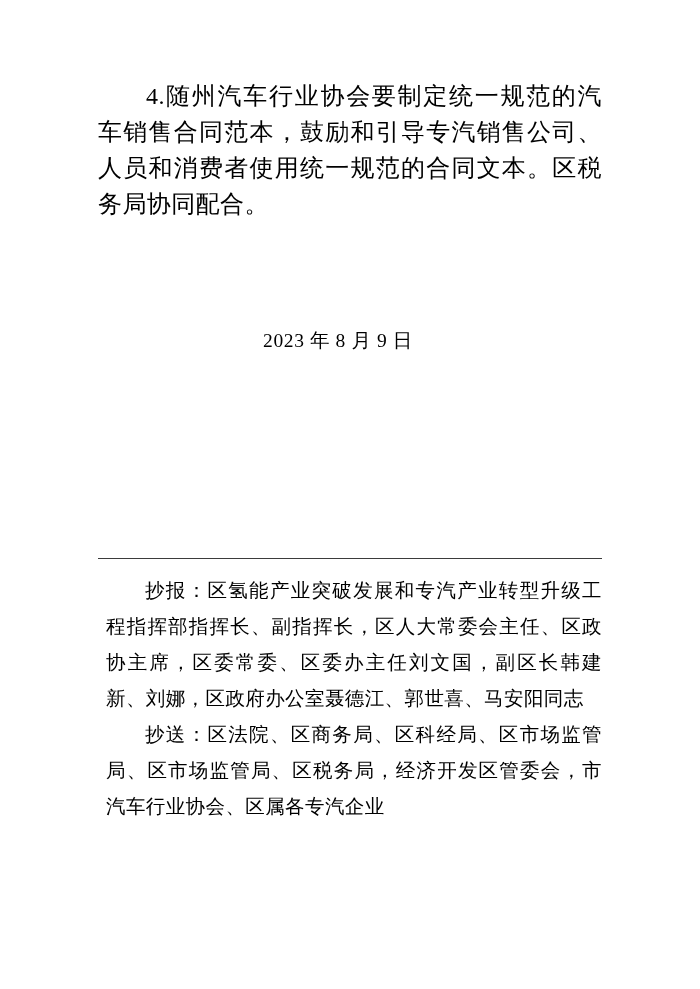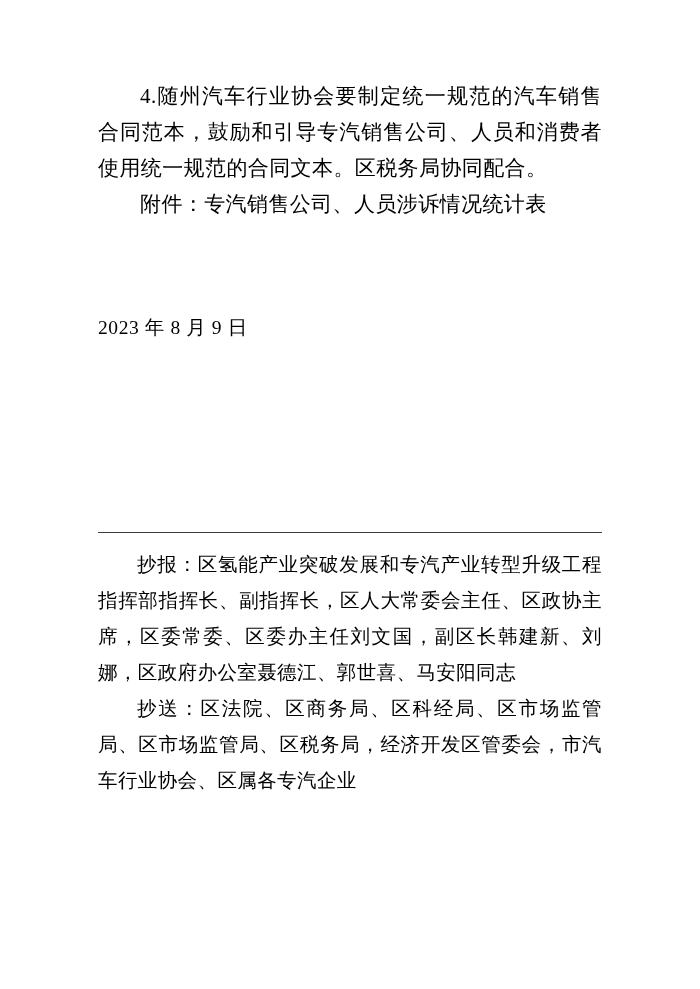--- a/index.html
+++ b/index.html
@@ -15,39 +15,39 @@
     overflow: hidden;
   }
   .page {
     position: relative;
     width: 700px;
     height: 989px;
     box-sizing: border-box;
     padding: 78px 98px 0 98px;
   }
   .body-text {
-    font-size: 21px;
+    font-size: 24px;
     line-height: 36px;
     text-align: justify;
     text-justify: inter-ideograph;
     letter-spacing: 0.4px;
   }
   .para {
     margin: 0;
     text-indent: 2em;
   }
   .attachment {
     margin: 0;
     text-indent: 2em;
   }
   .date-line {
-    margin: 0;
+    margin: 13px;
     font-size: 19.5px;
     line-height: 36px;
-    text-align: left;
+    text-align: center;
     padding-right: 24px;
     letter-spacing: 0.6px;
   }
   .spacer-mid {
     height: 88px;
   }
   .spacer-tail {
     height: 186px;
   }
   .divider {
@@ -55,34 +55,34 @@
     border-top: 1px solid #3b3b3b;
     margin: 0 0 14px 0;
     width: 100%;
   }
   .footer-block {
     font-size: 19.5px;
     line-height: 36px;
     text-align: justify;
     text-justify: inter-ideograph;
     letter-spacing: 0.4px;
+    margin-left: 8px;
   }
   .footer-para {
     margin: 0;
     text-indent: 2em;
   }
 </style>
 </head>
 <body>
 
 <div class="page">
 
   <div class="body-text">
     <p class="para">4.随州汽车行业协会要制定统一规范的汽车销售合同范本，鼓励和引导专汽销售公司、人员和消费者使用统一规范的合同文本。区税务局协同配合。</p>
-    <p class="attachment">附件：专汽销售公司、人员涉诉情况统计表</p>
   </div>
 
   <div class="spacer-mid"></div>
 
   <p class="date-line">2023 年 8 月 9 日</p>
 
   <div class="spacer-tail"></div>
 
   <hr class="divider">
 

